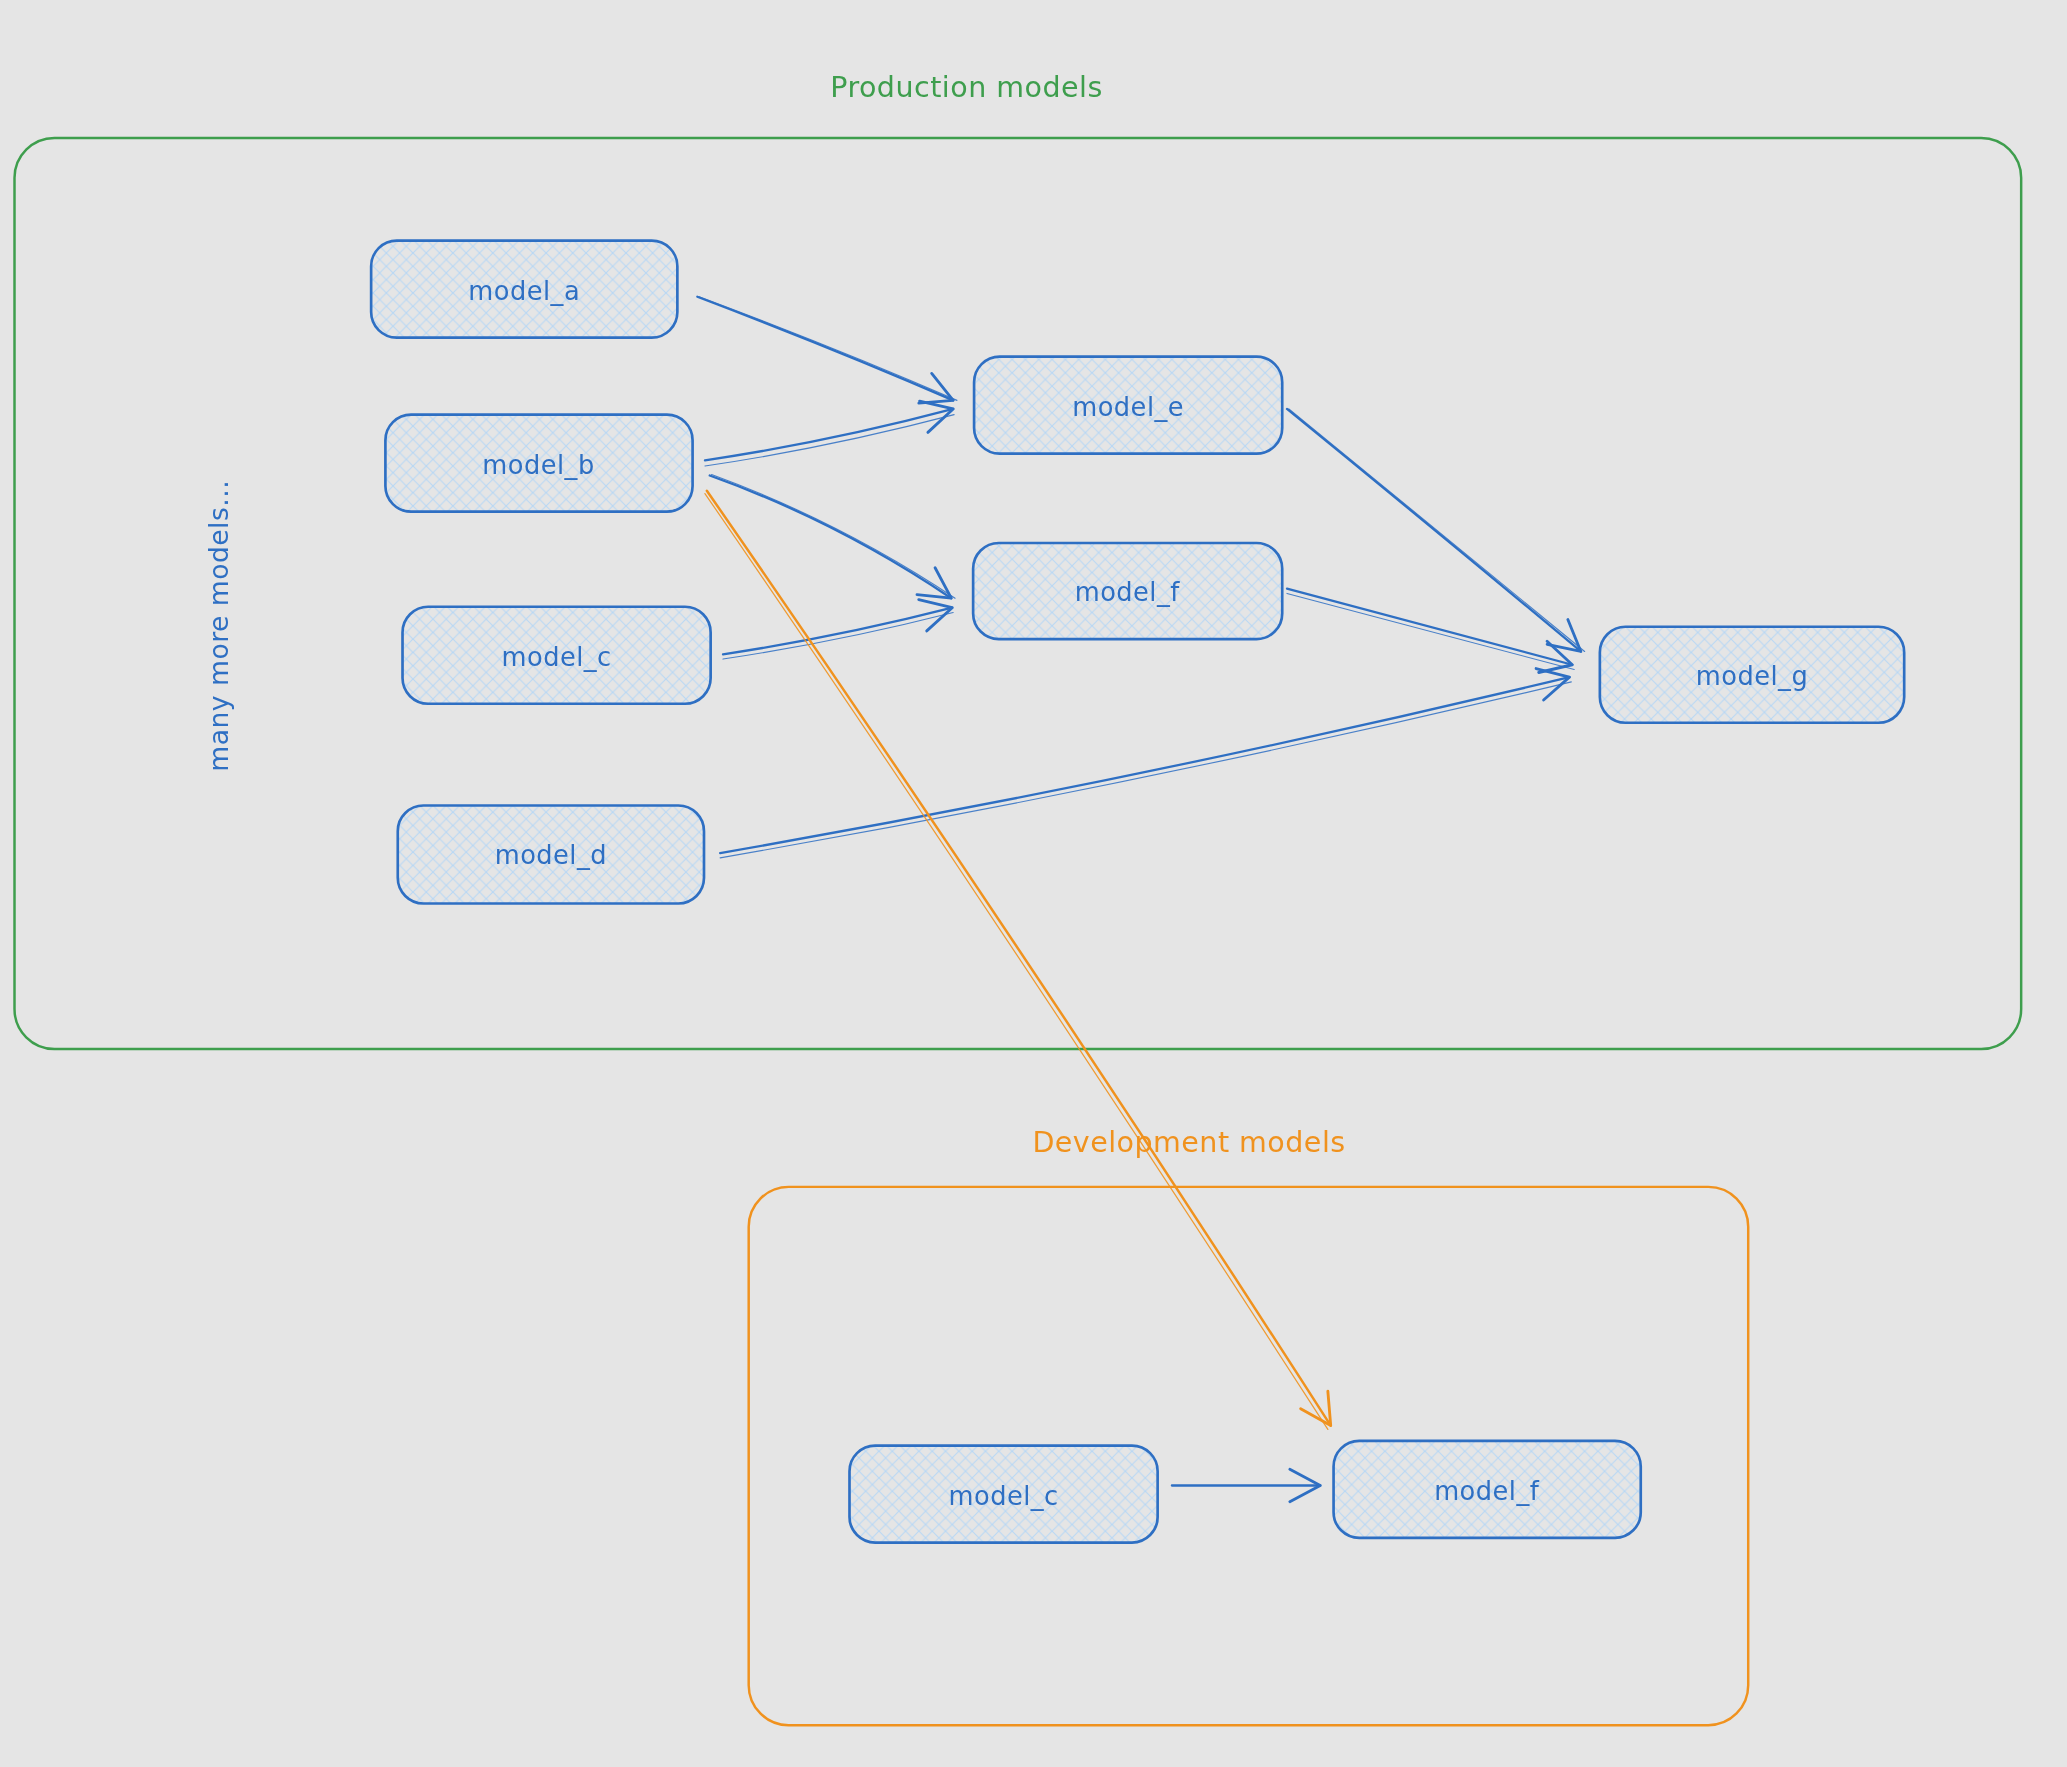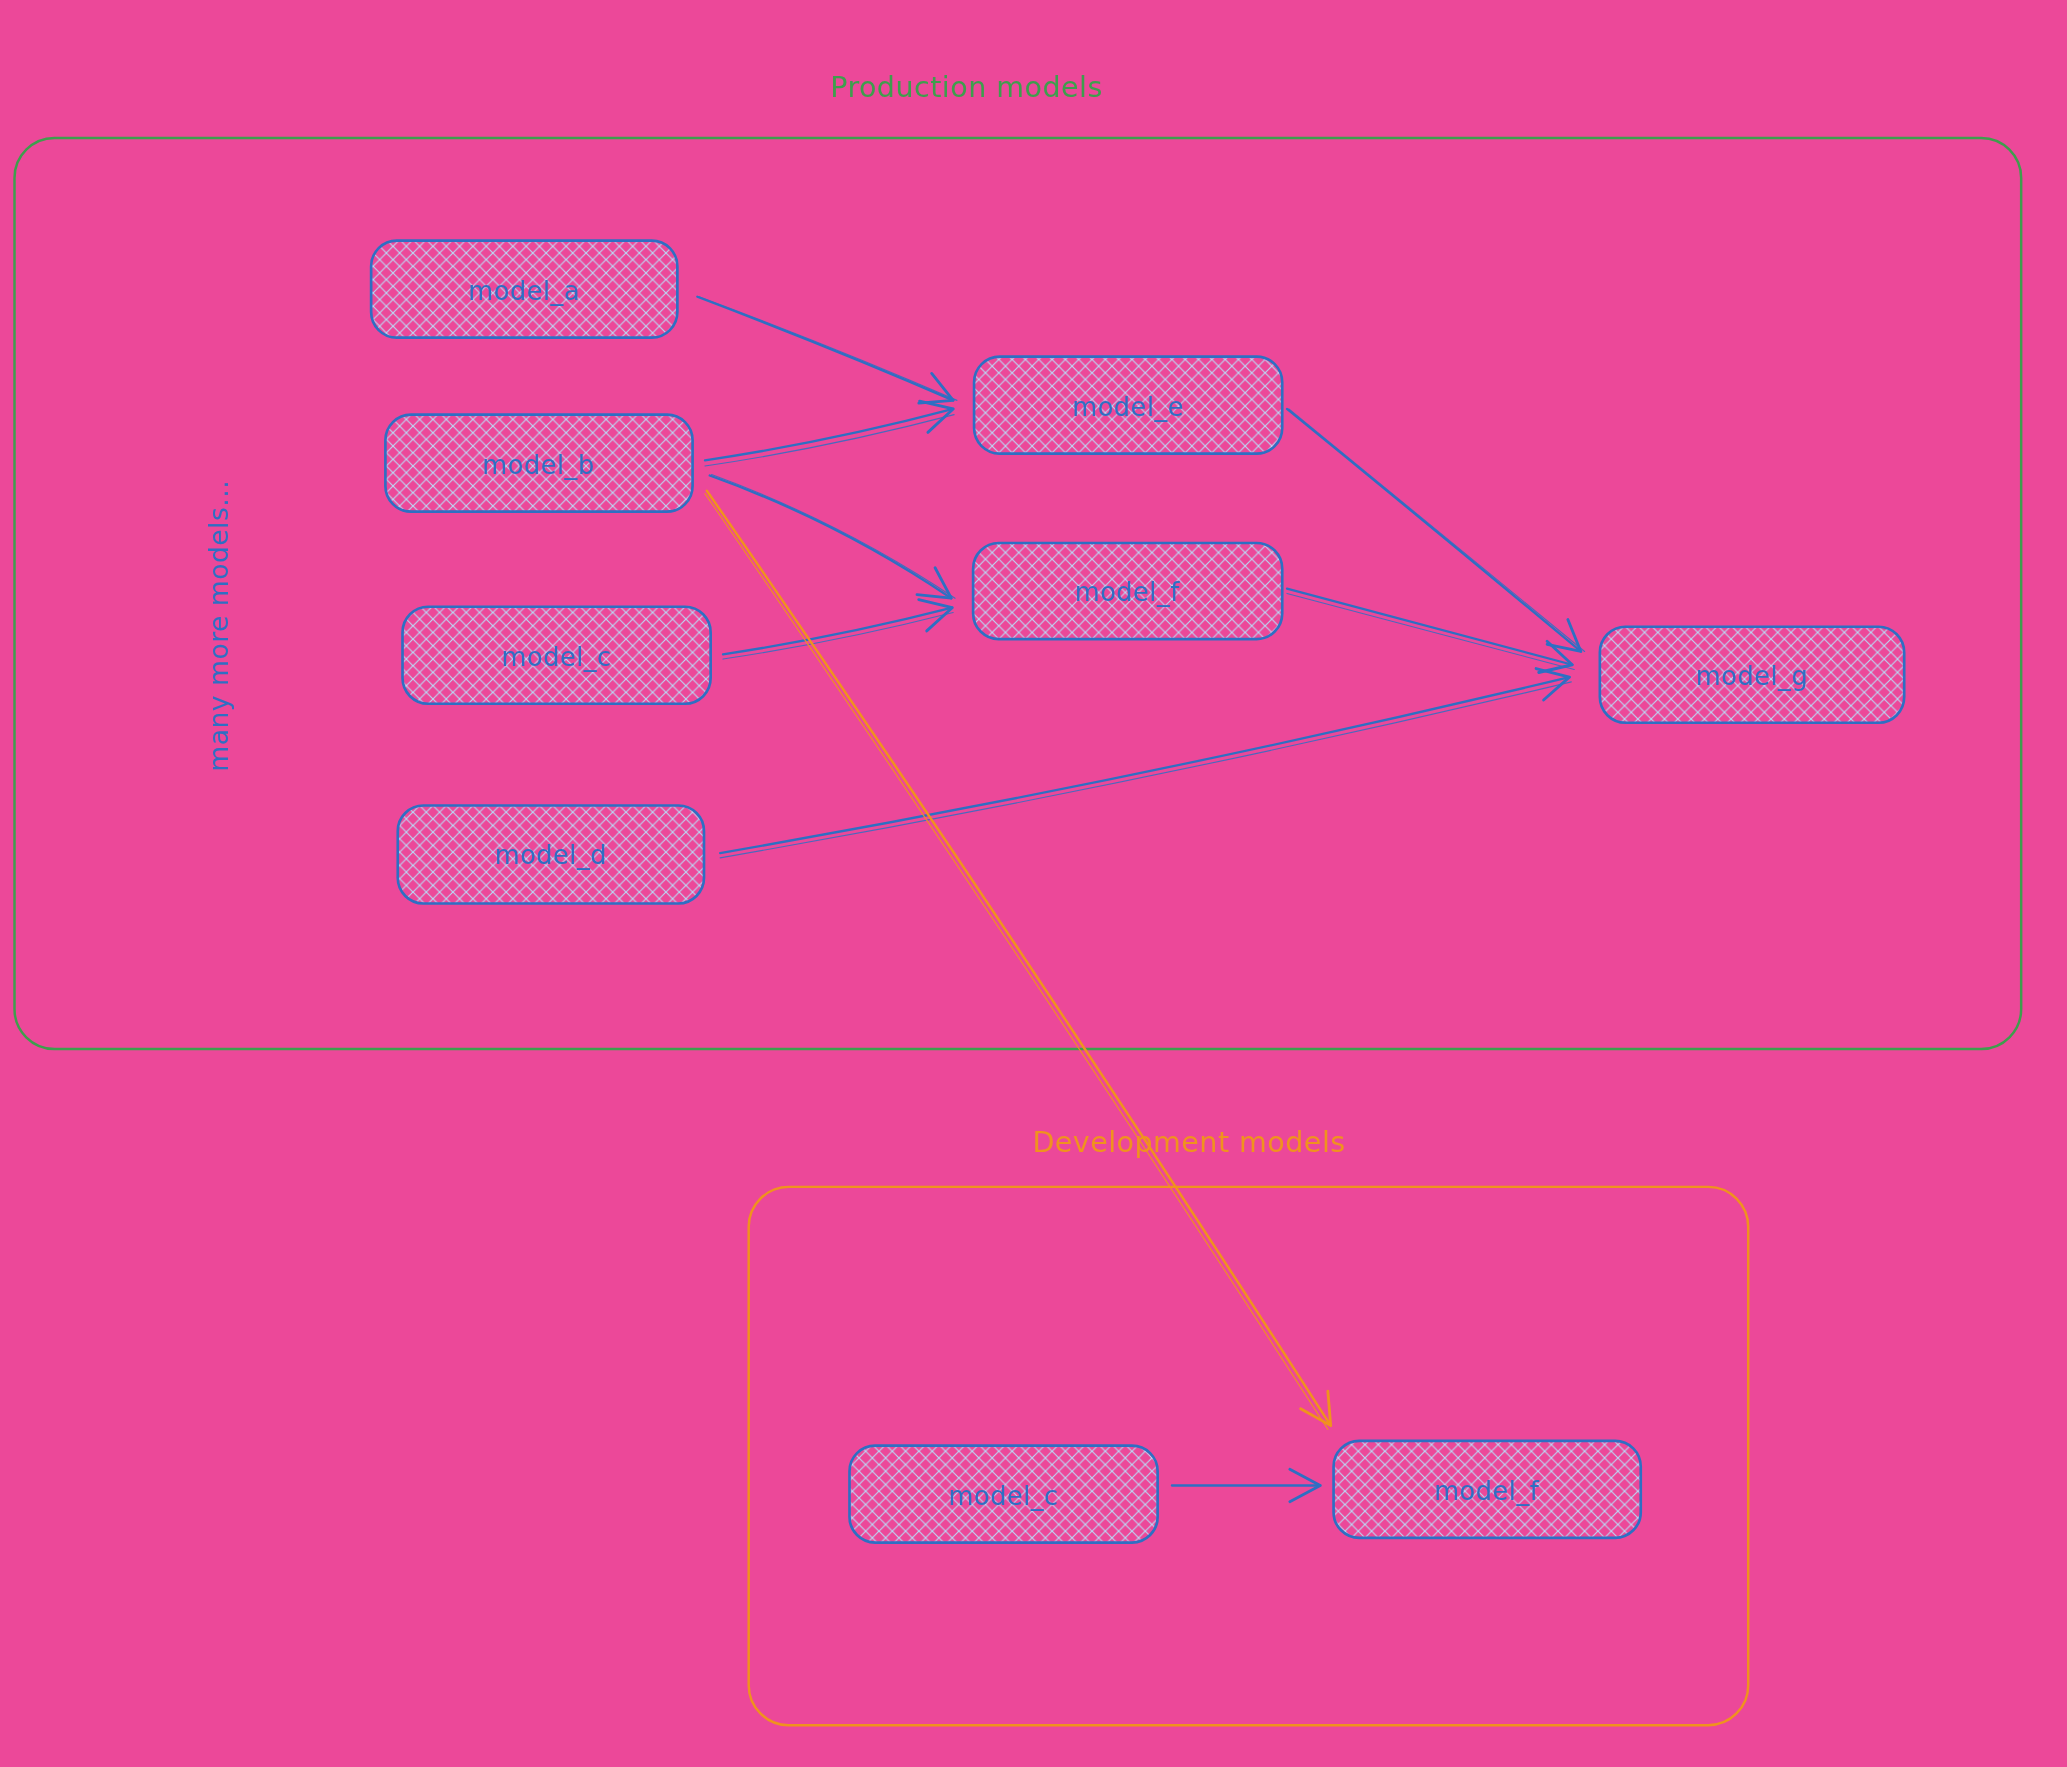--- a/index.html
+++ b/index.html
@@ -2,21 +2,21 @@
 <html style="--blue: #2e6fc3; --hatch-blue: #b9d8f4; --green: #3e9e4d; --orange: #f0921e;font-size:15px"><head>
 <meta charset="utf-8">
 <style>
   :root{
     --blue:#2e6fc3;
     --hatch-blue:#b9d8f4;
     --green:#3e9e4d;
     --orange:#f0921e;
   }
   html,body{margin:0;padding:0;background:#ffffff;}
-  .stage{position:relative;width:2068px;height:1767px;background:#ec4899;overflow:hidden;}
+  .stage{position:relative;width:2068px;height:1767px;background:#e5e5e5;overflow:hidden;}
   svg{display:block;font-family:"DejaVu Sans", sans-serif;}
 
   .container-rect{fill:none;stroke-width:2.6px;}
   .container-green{stroke:var(--green);}
   .container-orange{stroke:var(--orange);}
 
   .node-rect{fill:url(#xhatch);stroke:var(--blue);stroke-width:2.8px;}
 
   .edge{fill:none;stroke:var(--blue);stroke-width:2.4px;stroke-linecap:round;}
   .edge-ghost{fill:none;stroke:var(--blue);stroke-width:1.2px;stroke-linecap:round;opacity:.85;}

